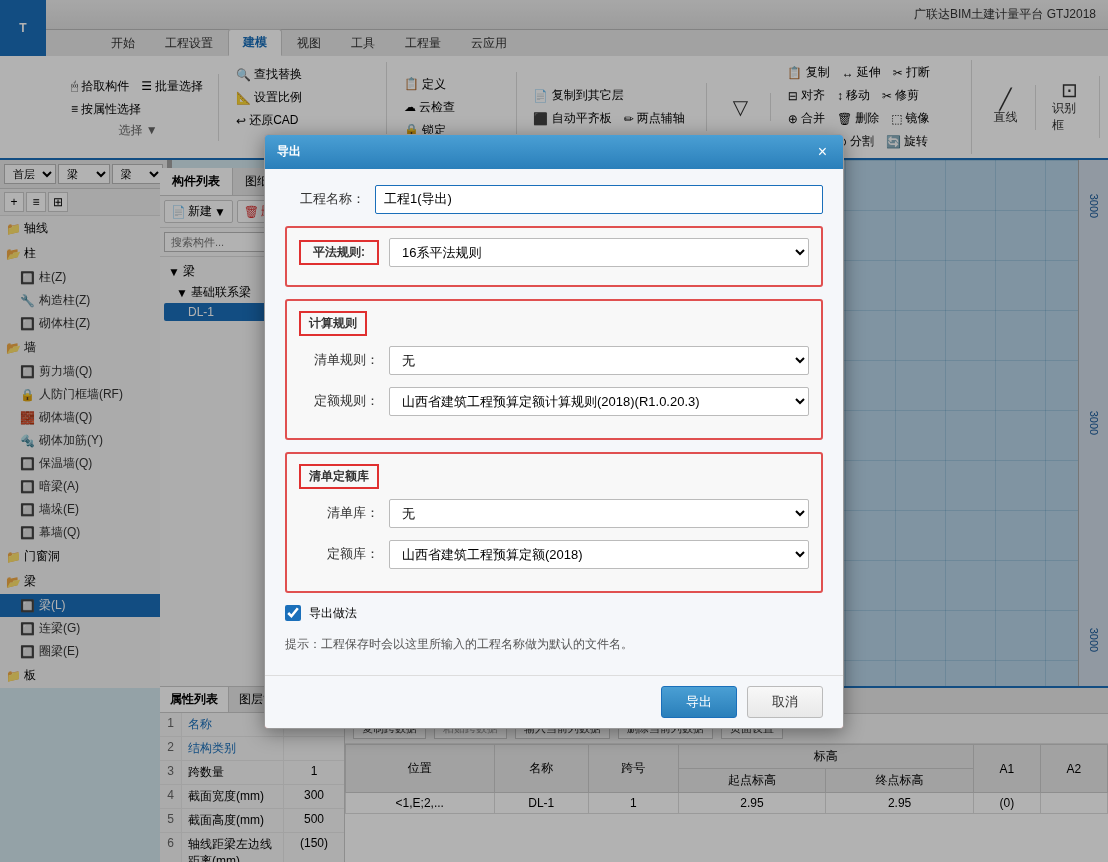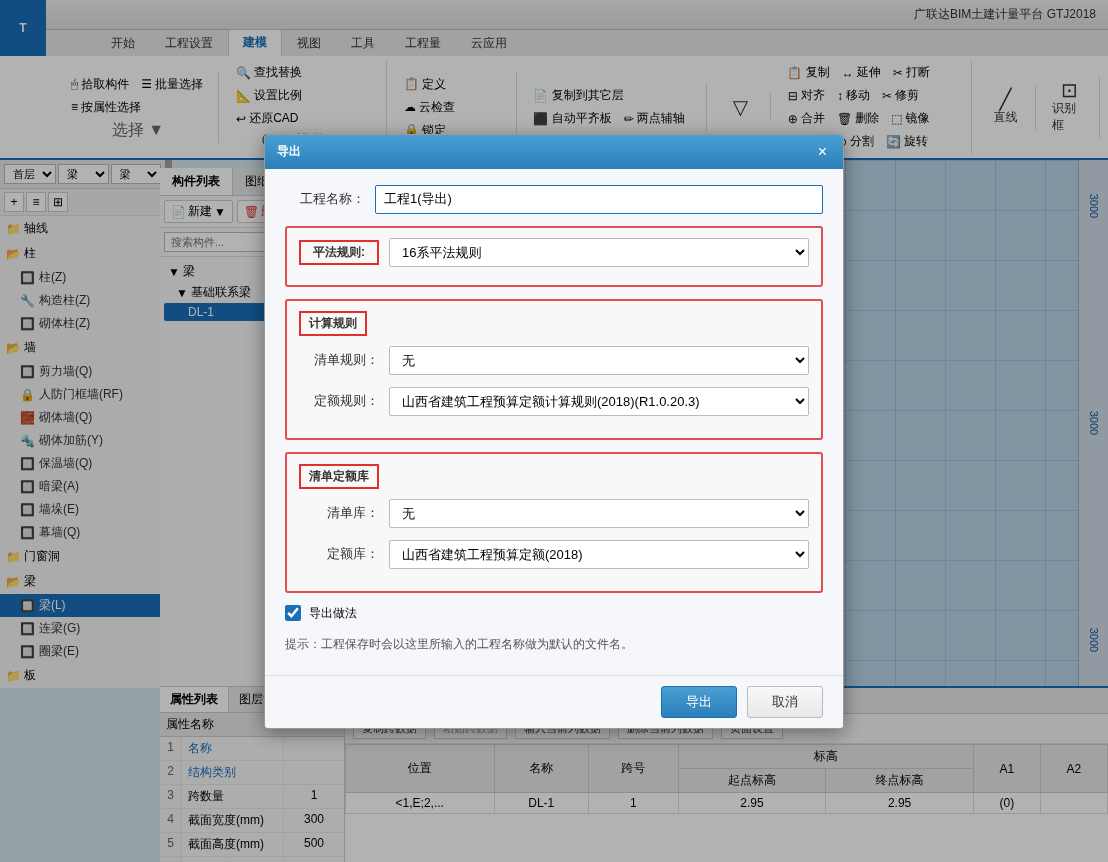--- a/index.html
+++ b/index.html
@@ -52,21 +52,21 @@
     }
     .ribbon-group {
       display: flex;
       flex-direction: column;
       align-items: center;
       border-right: 1px solid #ddd;
       padding: 2px 8px;
       min-width: 60px;
     }
     .ribbon-group-label {
-      font-size: 16px;
+      font-size: 12px;
       color: #666;
       margin-top: 2px;
     }
     .ribbon-btn {
       display: flex;
       flex-direction: column;
       align-items: center;
       padding: 2px 4px;
       cursor: pointer;
       border-radius: 3px;
@@ -103,21 +103,21 @@
       color: white;
       font-size: 22px;
       font-weight: bold;
       z-index: 100;
     }
 
     
     .left-sidebar {
       width: 172px;
       background: #f5f5f5;
-      border-right: 7px solid #a3a3a3;
+      border-right: 5px solid #a3a3a3;
       overflow-y: auto;
       flex-shrink: 0;
     }
     .floor-selector {
       display: flex;
       gap: 2px;
       padding: 4px;
       background: #e8e8e8;
       border-bottom: 1px solid #ccc;
     }
@@ -770,23 +770,20 @@
       <div class="tree-item tree-indent2 tree-active">
         <span>DL-1</span>
       </div>
     </div>
   </div>
 
   <div class="properties-panel">
     <div class="prop-tabs">
       <div class="prop-tab active">属性列表</div>
       <div class="prop-tab">图层管理</div>
-    </div>
-    <div style="background:#e8e8e8; padding:3px 6px; border-bottom:1px solid #ccc; font-size:11px;">
-      <span>属性名称</span>
     </div>
     <div class="prop-table">
       <div class="prop-row">
         <div class="prop-num">1</div>
         <div class="prop-name highlighted">名称</div>
         <div class="prop-value"></div>
       </div>
       <div class="prop-row">
         <div class="prop-num">2</div>
         <div class="prop-name highlighted">结构类别</div>

